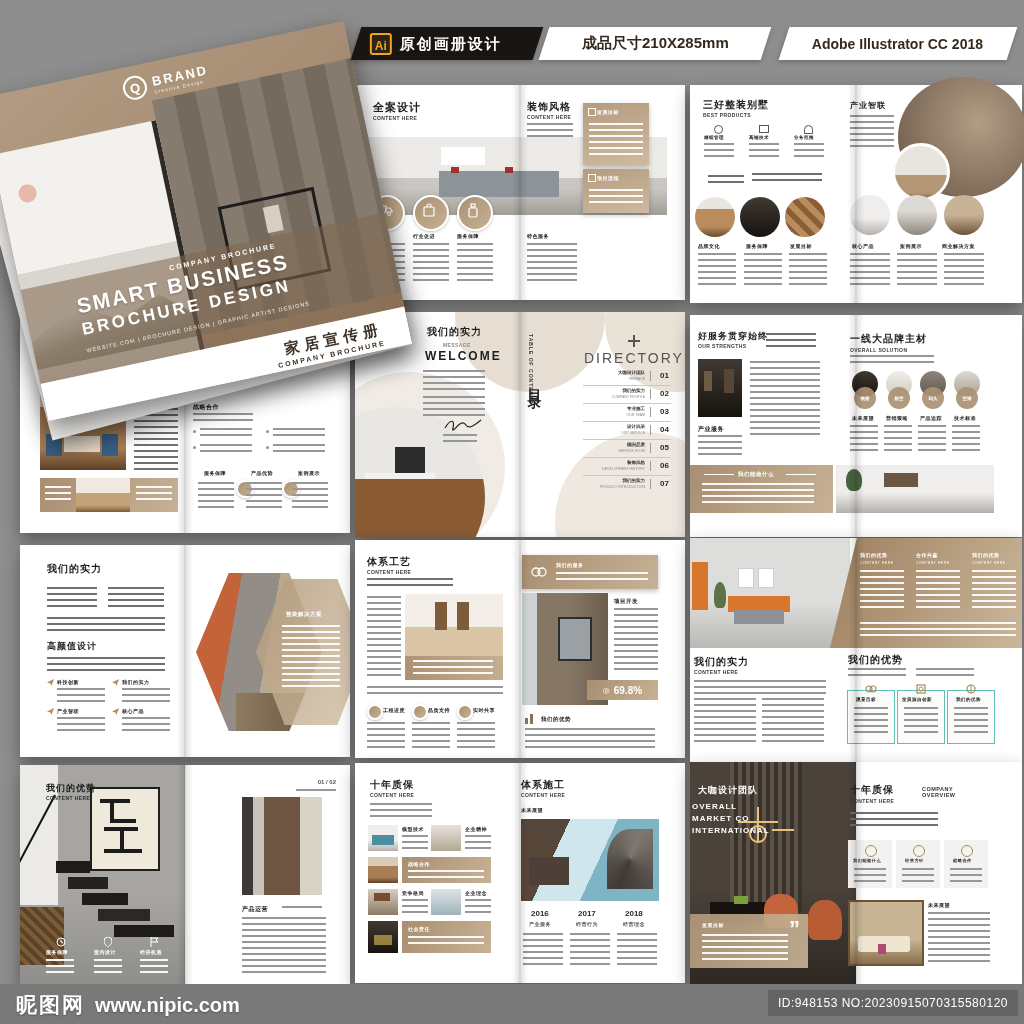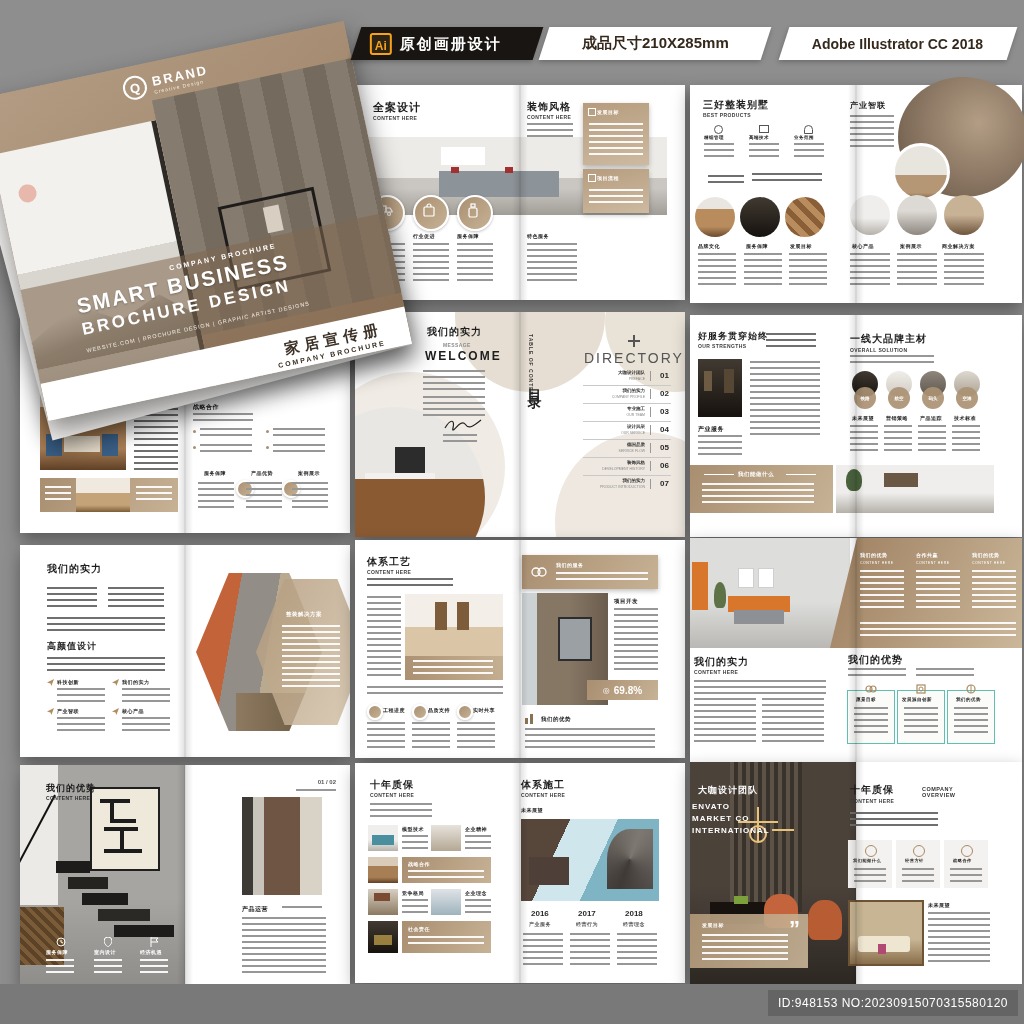--- a/index.html
+++ b/index.html
@@ -546,21 +546,21 @@
     <svg class="abs" style="left:38px;top:40px" width="70" height="50" viewBox="0 0 70 50">
         <path d="M10 20h40M30 5v35M44 28h22" stroke="#e8c27a" stroke-width="2"></path>
         <circle cx="30" cy="32" r="8" fill="none" stroke="#e8c27a" stroke-width="2"></circle>
       </svg>
     <div class="abs" style="left:20px;top:140px;width:80px;height:22px;background:#17120e"></div>
     <div class="abs" style="left:74px;top:132px;width:34px;height:34px;background:#c4643c;border-radius:45% 45% 20% 20%"></div>
     <div class="abs" style="left:118px;top:138px;width:34px;height:40px;background:#b85c34;border-radius:45% 45% 20% 20%"></div>
     <div class="abs" style="left:44px;top:134px;width:14px;height:8px;background:#7ca03c"></div>
   </div>
   <div class="abs" style="left:8px;top:22px;color:#fff;font-weight:700;font-size:9px;letter-spacing:1px">大咖设计团队</div>
-  <div class="abs" style="left:2px;top:40px;color:#fff;font-weight:700;font-size:8px;letter-spacing:1px">ENVATO</div>
+  <div class="abs" style="left:2px;top:40px;color:#fff;font-weight:700;font-size:8px;letter-spacing:1px">OVERALL</div>
   <div class="abs" style="left:2px;top:52px;color:#fff;font-weight:700;font-size:8px;letter-spacing:1px">MARKET CO</div>
   <div class="abs" style="left:2px;top:64px;color:#fff;font-weight:700;font-size:8px;letter-spacing:1px">INTERNATIONAL</div>
   <div class="abs" style="left:0;top:152px;width:118px;height:54px;background:linear-gradient(120deg,rgba(178,152,120,.92),rgba(205,185,155,.88))">
     <div class="wlbl" style="left:12px;top:8px">发展目标</div>
     <div class="abs" style="right:8px;top:2px;color:#fff;font-size:22px;font-weight:700">”</div>
     <div class="glsw" style="left:12px;top:20px;width:86px;height:26px"></div>
   </div>
   <div class="h1" style="left:160px;top:22px;font-size:10px">十年质保</div>
   <div class="sub" style="left:160px;top:36px">CONTENT HERE</div>
   <div class="abs" style="left:232px;top:24px;width:60px;font-size:5.5px;font-weight:700;color:#333;letter-spacing:.5px">COMPANY OVERVIEW</div>
@@ -612,14 +612,18 @@
   <div class="abs" style="left:52px;top:212px;color:#fff;font-weight:700;font-size:21px;letter-spacing:2px;text-shadow:0 1px 2px rgba(0,0,0,.25)">SMART BUSINESS</div>
   <div class="abs" style="left:52px;top:238px;color:#fff;font-weight:700;font-size:17px;letter-spacing:3px">BROCHURE DESIGN</div>
   <div class="abs" style="left:52px;top:266px;color:#f3ede4;font-size:5.5px;letter-spacing:1px">WEBSITE.COM  |  BROCHURE DESIGN  |  GRAPHIC ARTIST DESIGNS</div>
   <div class="abs" style="left:0;top:292px;width:372px;height:60px;background:#fff">
     <div class="abs" style="right:26px;top:8px;color:#3c3126;font-weight:700;font-size:15px;letter-spacing:5px">家居宣传册</div>
     <div class="abs" style="right:26px;top:28px;color:#3c3126;font-weight:700;font-size:7px;letter-spacing:2px">COMPANY BROCHURE</div>
   </div>
 </div>
 
 <div class="abs" style="left:0;top:984px;width:1024px;height:40px;background:#797979;z-index:90">
+  <div class="abs" style="left:16px;top:7px;display:flex;align-items:center;gap:10px">
+    <span style="color:#fff;font-weight:700;font-size:21px;letter-spacing:2px;text-shadow:0 1px 2px rgba(0,0,0,.35)">昵图网</span>
+    <span style="color:#fefefe;font-weight:700;font-size:20px;text-shadow:0 1px 2px rgba(0,0,0,.3)">www.nipic.com</span>
+  </div>
   <div class="abs" style="right:6px;top:6px;background:#646464;color:#fff;font-size:12px;padding:6px 10px;letter-spacing:.5px">ID:948153 NO:20230915070315580120</div>
 </div>
 
 </body></html>

